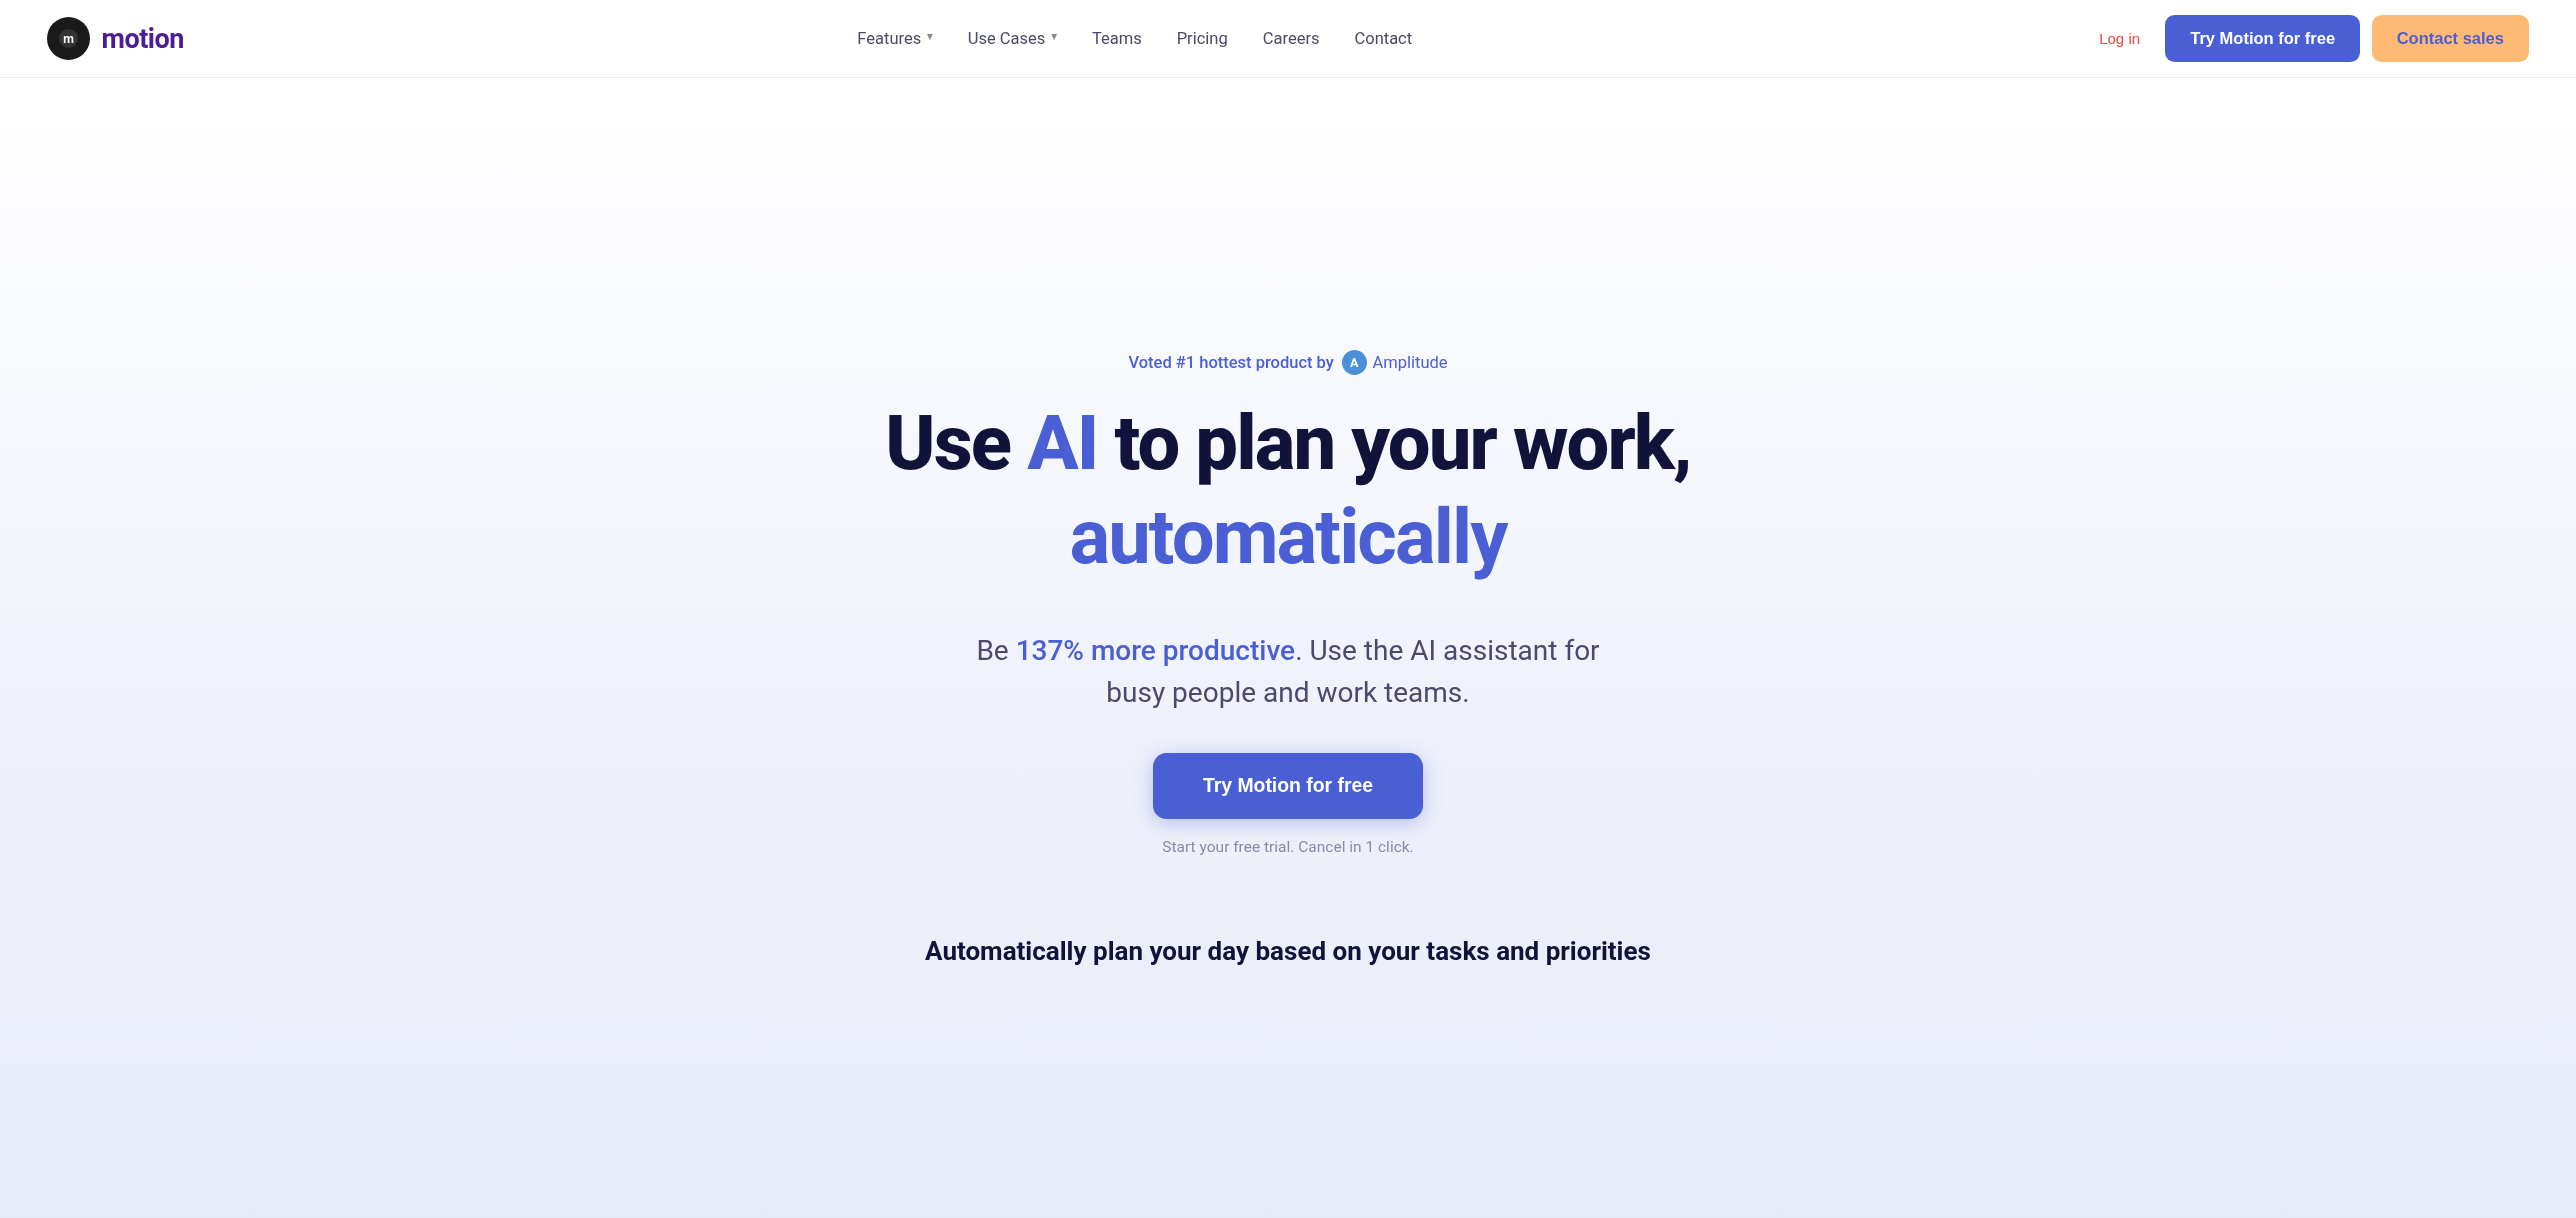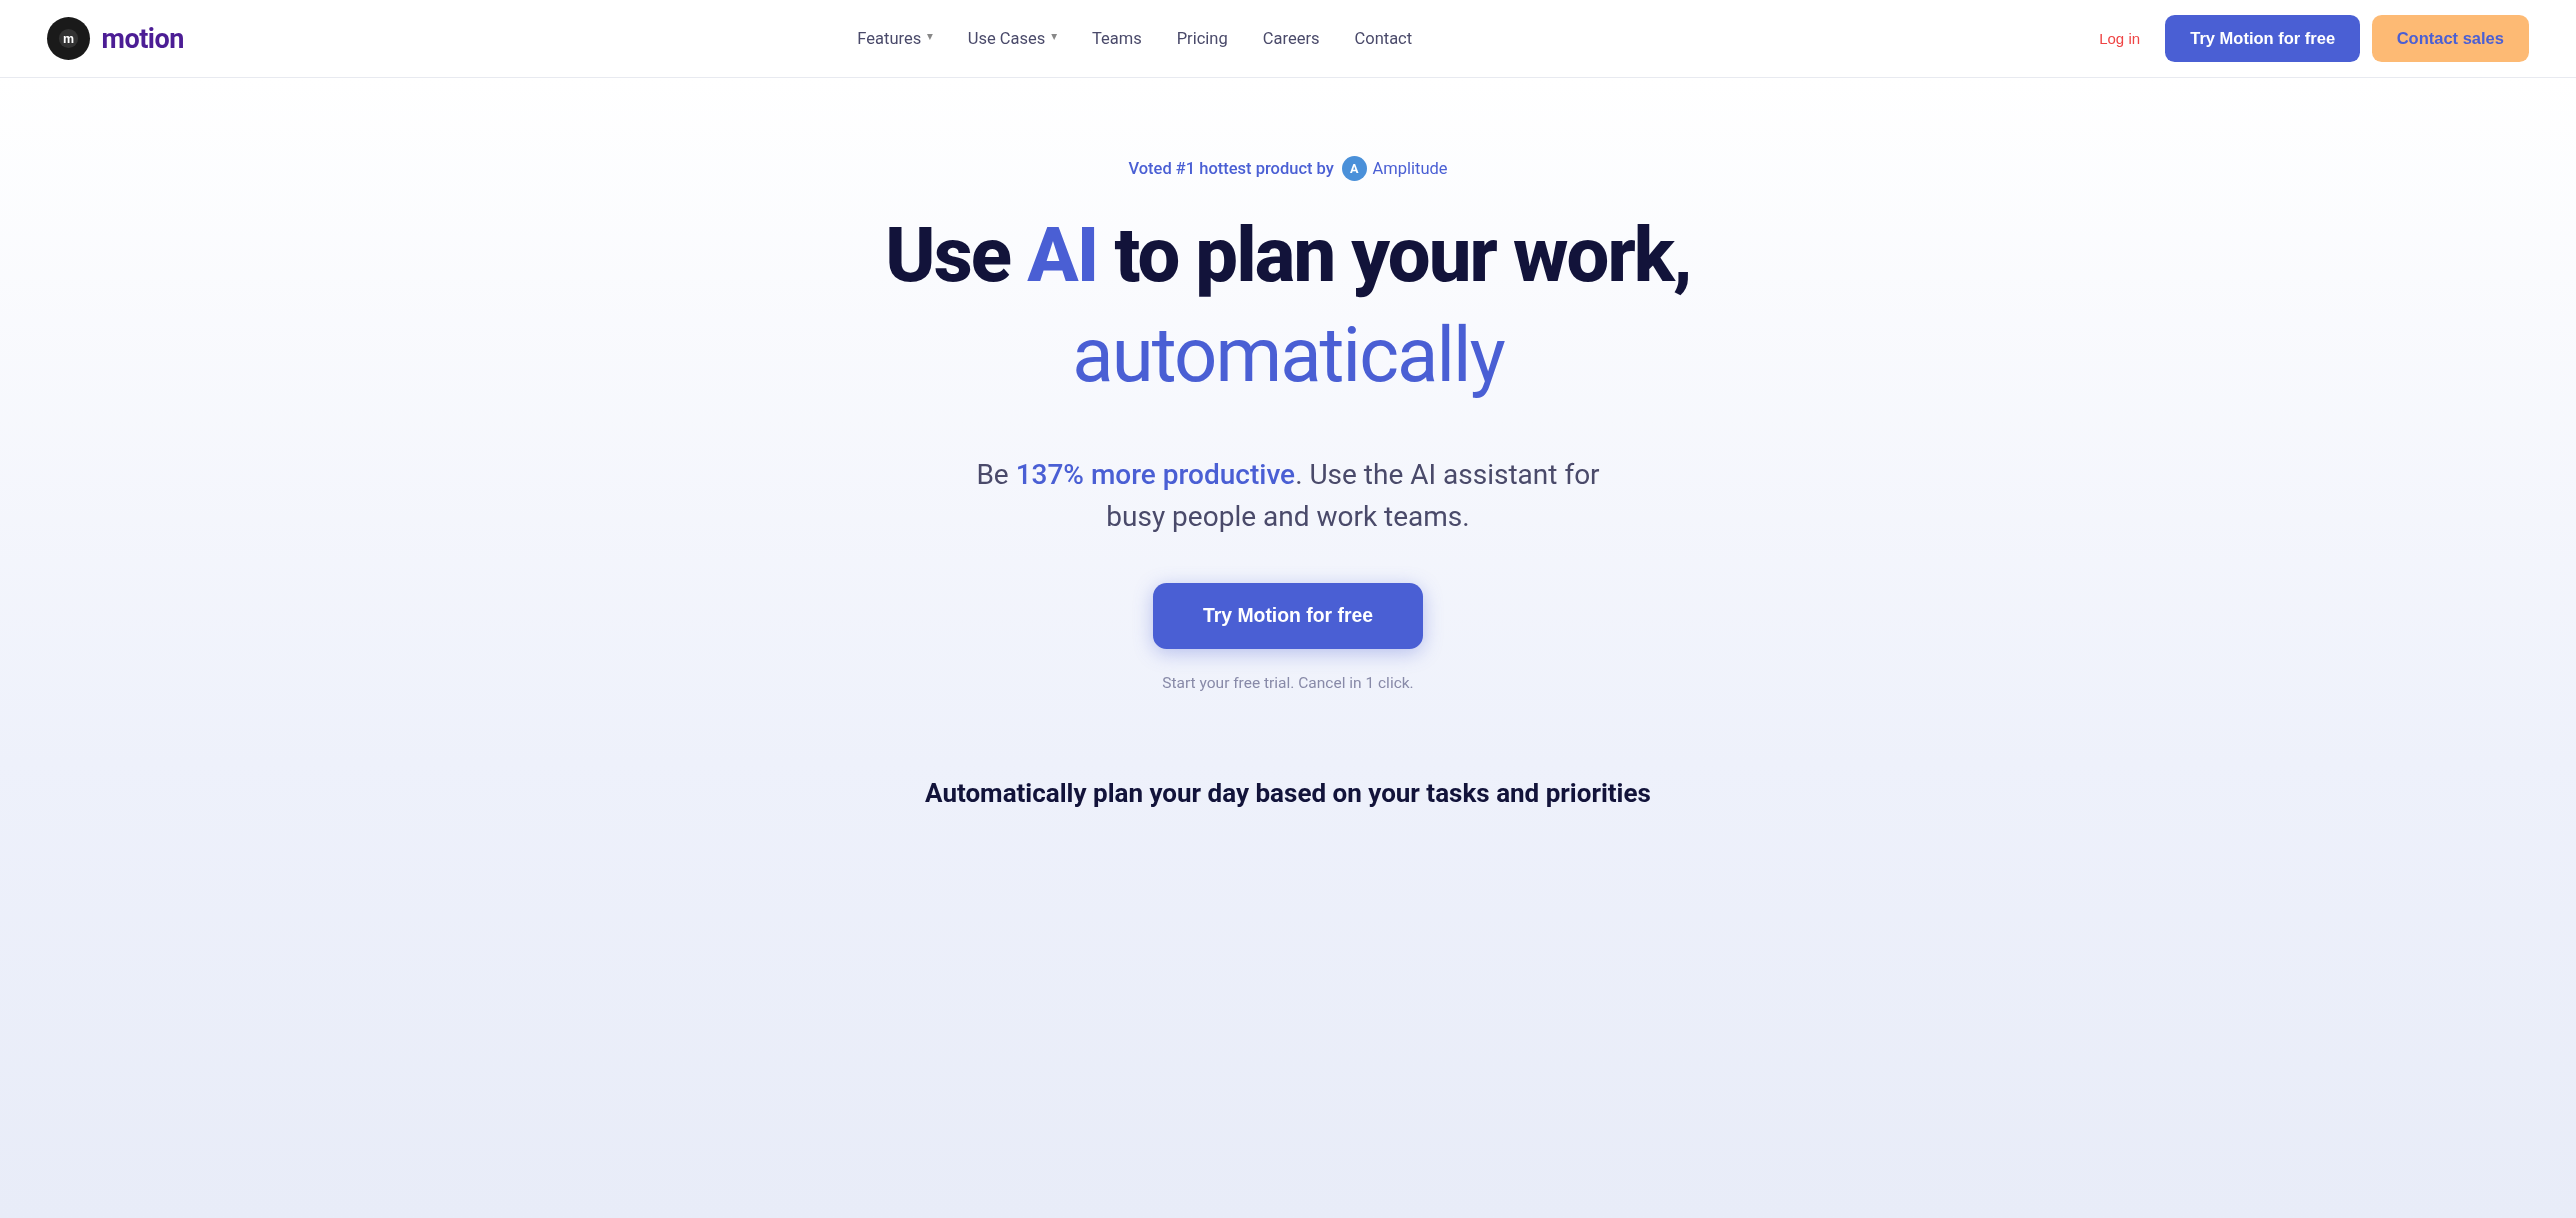--- a/index.html
+++ b/index.html
@@ -122,25 +122,25 @@
       font-weight: 600;
       cursor: pointer;
       white-space: nowrap;
     }
 
     
     .hero {
       display: flex;
       flex-direction: column;
       align-items: center;
+      justify-content: center;
       padding: 78px 47px 58px;
       text-align: center;
       background: linear-gradient(180deg, #ffffff 0%, #eef1fb 60%, #e8ecf8 100%);
       min-height: calc(100vh - 78px);
-      gap: 6px;
     }
 
     .voted-badge {
       display: flex;
       align-items: center;
       gap: 7.8px;
       font-size: 16.5px;
       color: #4a5fd4;
       font-weight: 500;
       margin-bottom: 27px;
@@ -179,21 +179,21 @@
       margin-bottom: 10px;
       max-width: 873px;
     }
 
     .hero-heading .ai-highlight {
       color: #4a5fd4;
     }
 
     .hero-subheading {
       font-size: 76px;
-      font-weight: 400;
+      font-weight: 700;
       color: #4a5fd4;
       line-height: 1.1;
       letter-spacing: -1.9px;
       margin-bottom: 51px;
     }
 
     .hero-description {
       font-size: 28px;
       color: #4a4a6a;
       margin-bottom: 39px;

